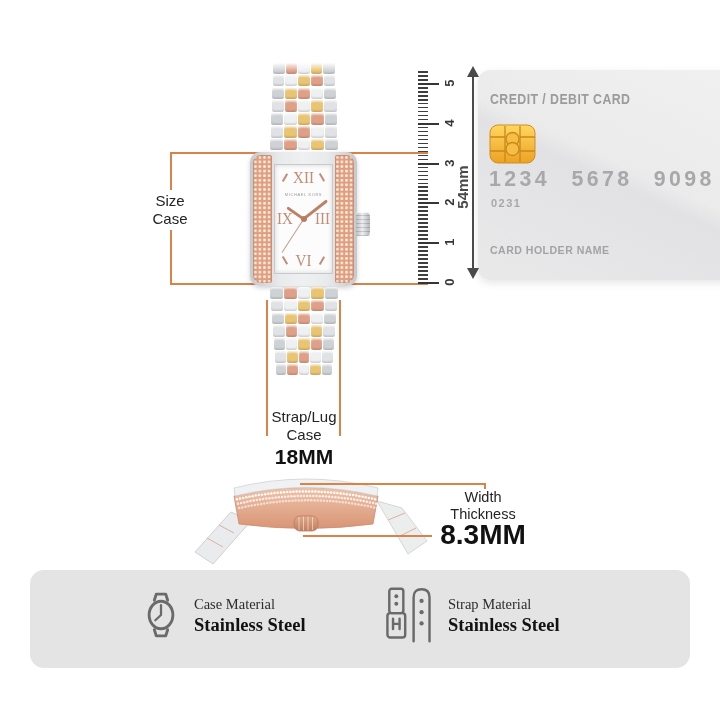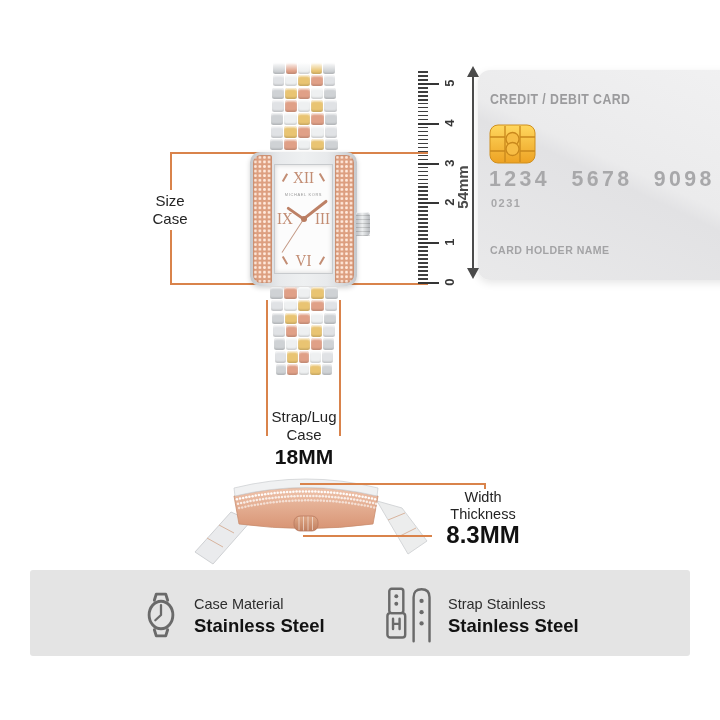--- a/index.html
+++ b/index.html
@@ -82,22 +82,22 @@
      font-size:22px;color:#a8a8aa;letter-spacing:3.5px;transform:scaleX(.97);transform-origin:0 0;}
   .card-sub{position:absolute;left:13px;top:127px;font-weight:bold;font-size:11px;color:#a8a8aa;
      letter-spacing:1.5px;}
   .card-holder{position:absolute;left:12px;top:174px;font-weight:bold;font-size:11.5px;color:#a3a3a5;
      letter-spacing:.5px;transform:scaleX(.92);transform-origin:0 0;white-space:nowrap;}
 
   
   .side-view{position:absolute;left:185px;top:468px;z-index:2;}
 
   
-  .band{position:absolute;left:30px;top:570px;width:660px;height:86px;background:#e4e4e4;
-     border-radius:3px;z-index:2;}
+  .band{position:absolute;left:30px;top:570px;width:660px;height:98px;background:#e4e4e4;
+     border-radius:14px;z-index:2;font-family:Liberation Serif, serif;}
   .mat-group{position:absolute;top:0;height:90px;display:flex;align-items:center;gap:14px;}
   .mat-label{font-size:14.5px;line-height:20px;color:#2d2d2d;}
   .mat-value{font-size:18.5px;line-height:23px;font-weight:bold;color:#121212;}
 </style>
 </head>
 <body>
 
 <div class="stage">
 
   <div>
@@ -500,21 +500,21 @@
     <path d="M114,49 v13 M118.5,48.5 v14 M123,48.5 v14 M127.5,49 v13" stroke="#ffffff" stroke-opacity="0.5" stroke-width="1" fill="none"></path>
   </svg>
 
   <div>
     <div class="bline z3" style="left:300px;top:483px;width:186px;height:2px;"></div>
     <div class="bline z3" style="left:484px;top:483px;width:2px;height:54px;"></div>
     <div class="bline z3" style="left:303px;top:535px;width:183px;height:2px;"></div>
   </div>
   <div class="mlabel" style="left:432px;top:489px;width:102px;background:#fff;">
     <div class="l1" style="font-size:14.5px;line-height:17px;">Width Thickness</div>
-    <div class="val" style="font-size:24px;line-height:24px;">8.3MM</div>
+    <div class="val" style="font-size:28px;line-height:24px;">8.3MM</div>
   </div>
 
   <div class="band">
     <div class="mat-group" style="left:112px;">
       <svg width="38" height="48" viewBox="0 0 40 50">
         <g fill="none" stroke="#6a6a6a" stroke-width="3" stroke-linecap="round" stroke-linejoin="round">
           <path d="M13,9.5 L15,3 H25 L27,9.5"></path>
           <path d="M13,40.5 L15,47 H25 L27,40.5"></path>
           <ellipse cx="20" cy="25" rx="12.5" ry="14.5"></ellipse>
           <path d="M20,25 V14.5 M20,25 L14,30.5" stroke-width="2.4"></path>
@@ -535,19 +535,19 @@
         </g>
         <g fill="#6a6a6a">
           <circle cx="12.5" cy="11" r="2.1"></circle>
             <circle cx="12.5" cy="19" r="2.1"></circle>
           <circle cx="39.5" cy="16" r="2.3"></circle>
             <circle cx="39.5" cy="28" r="2.3"></circle>
             <circle cx="39.5" cy="40" r="2.3"></circle>
         </g>
       </svg>
       <div>
-        <div class="mat-label">Strap Stainless</div>
+        <div class="mat-label">Strap Material</div>
         <div class="mat-value">Stainless Steel</div>
       </div>
     </div>
   </div>
 
 </div>
 
 </body></html>

